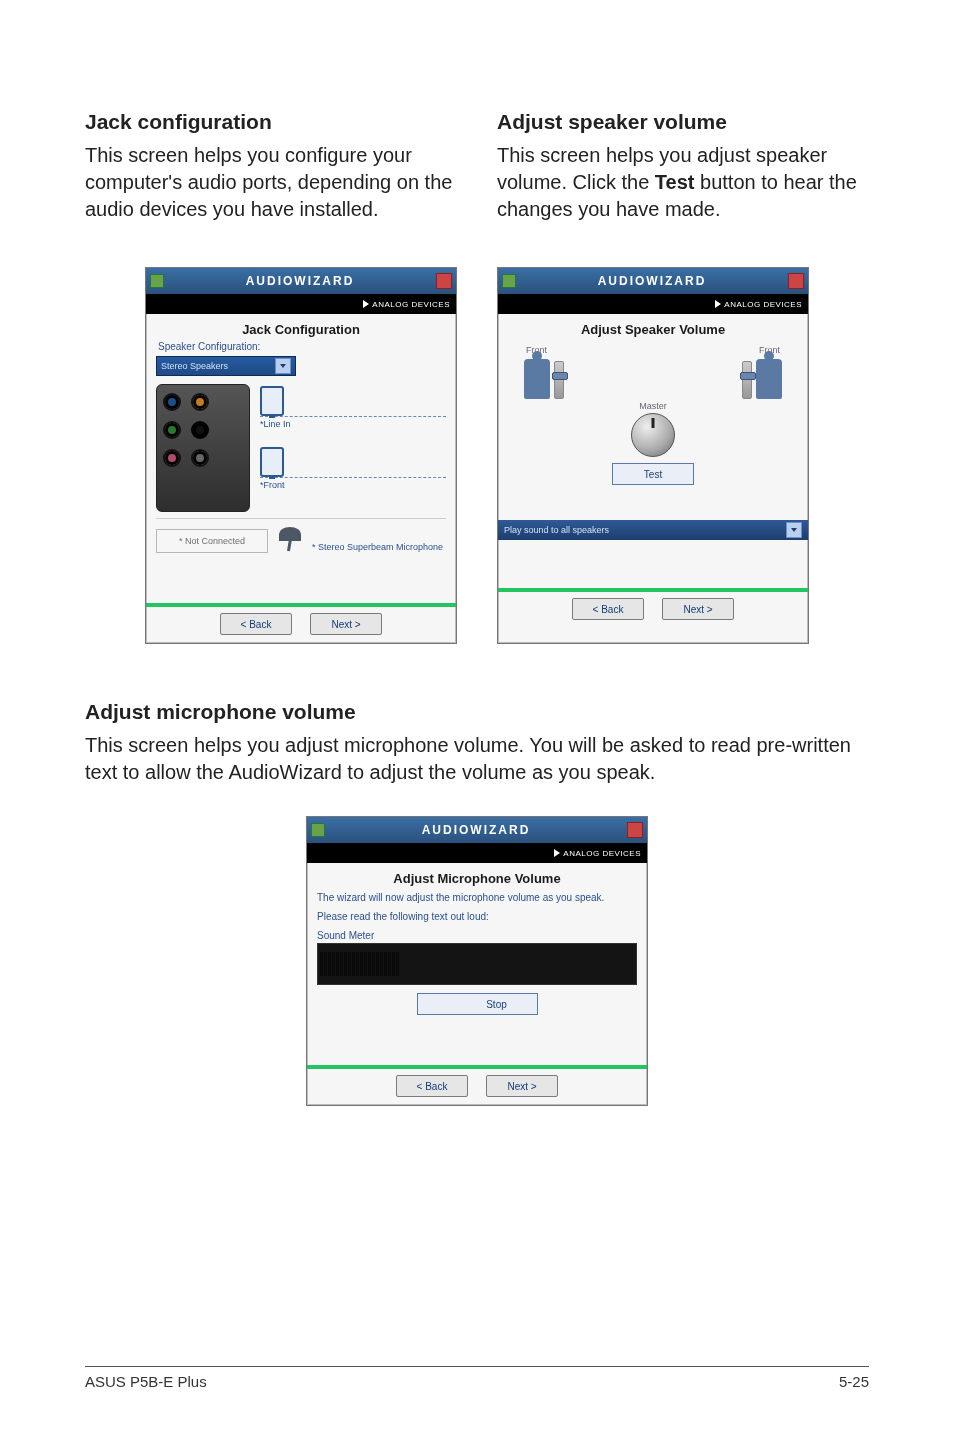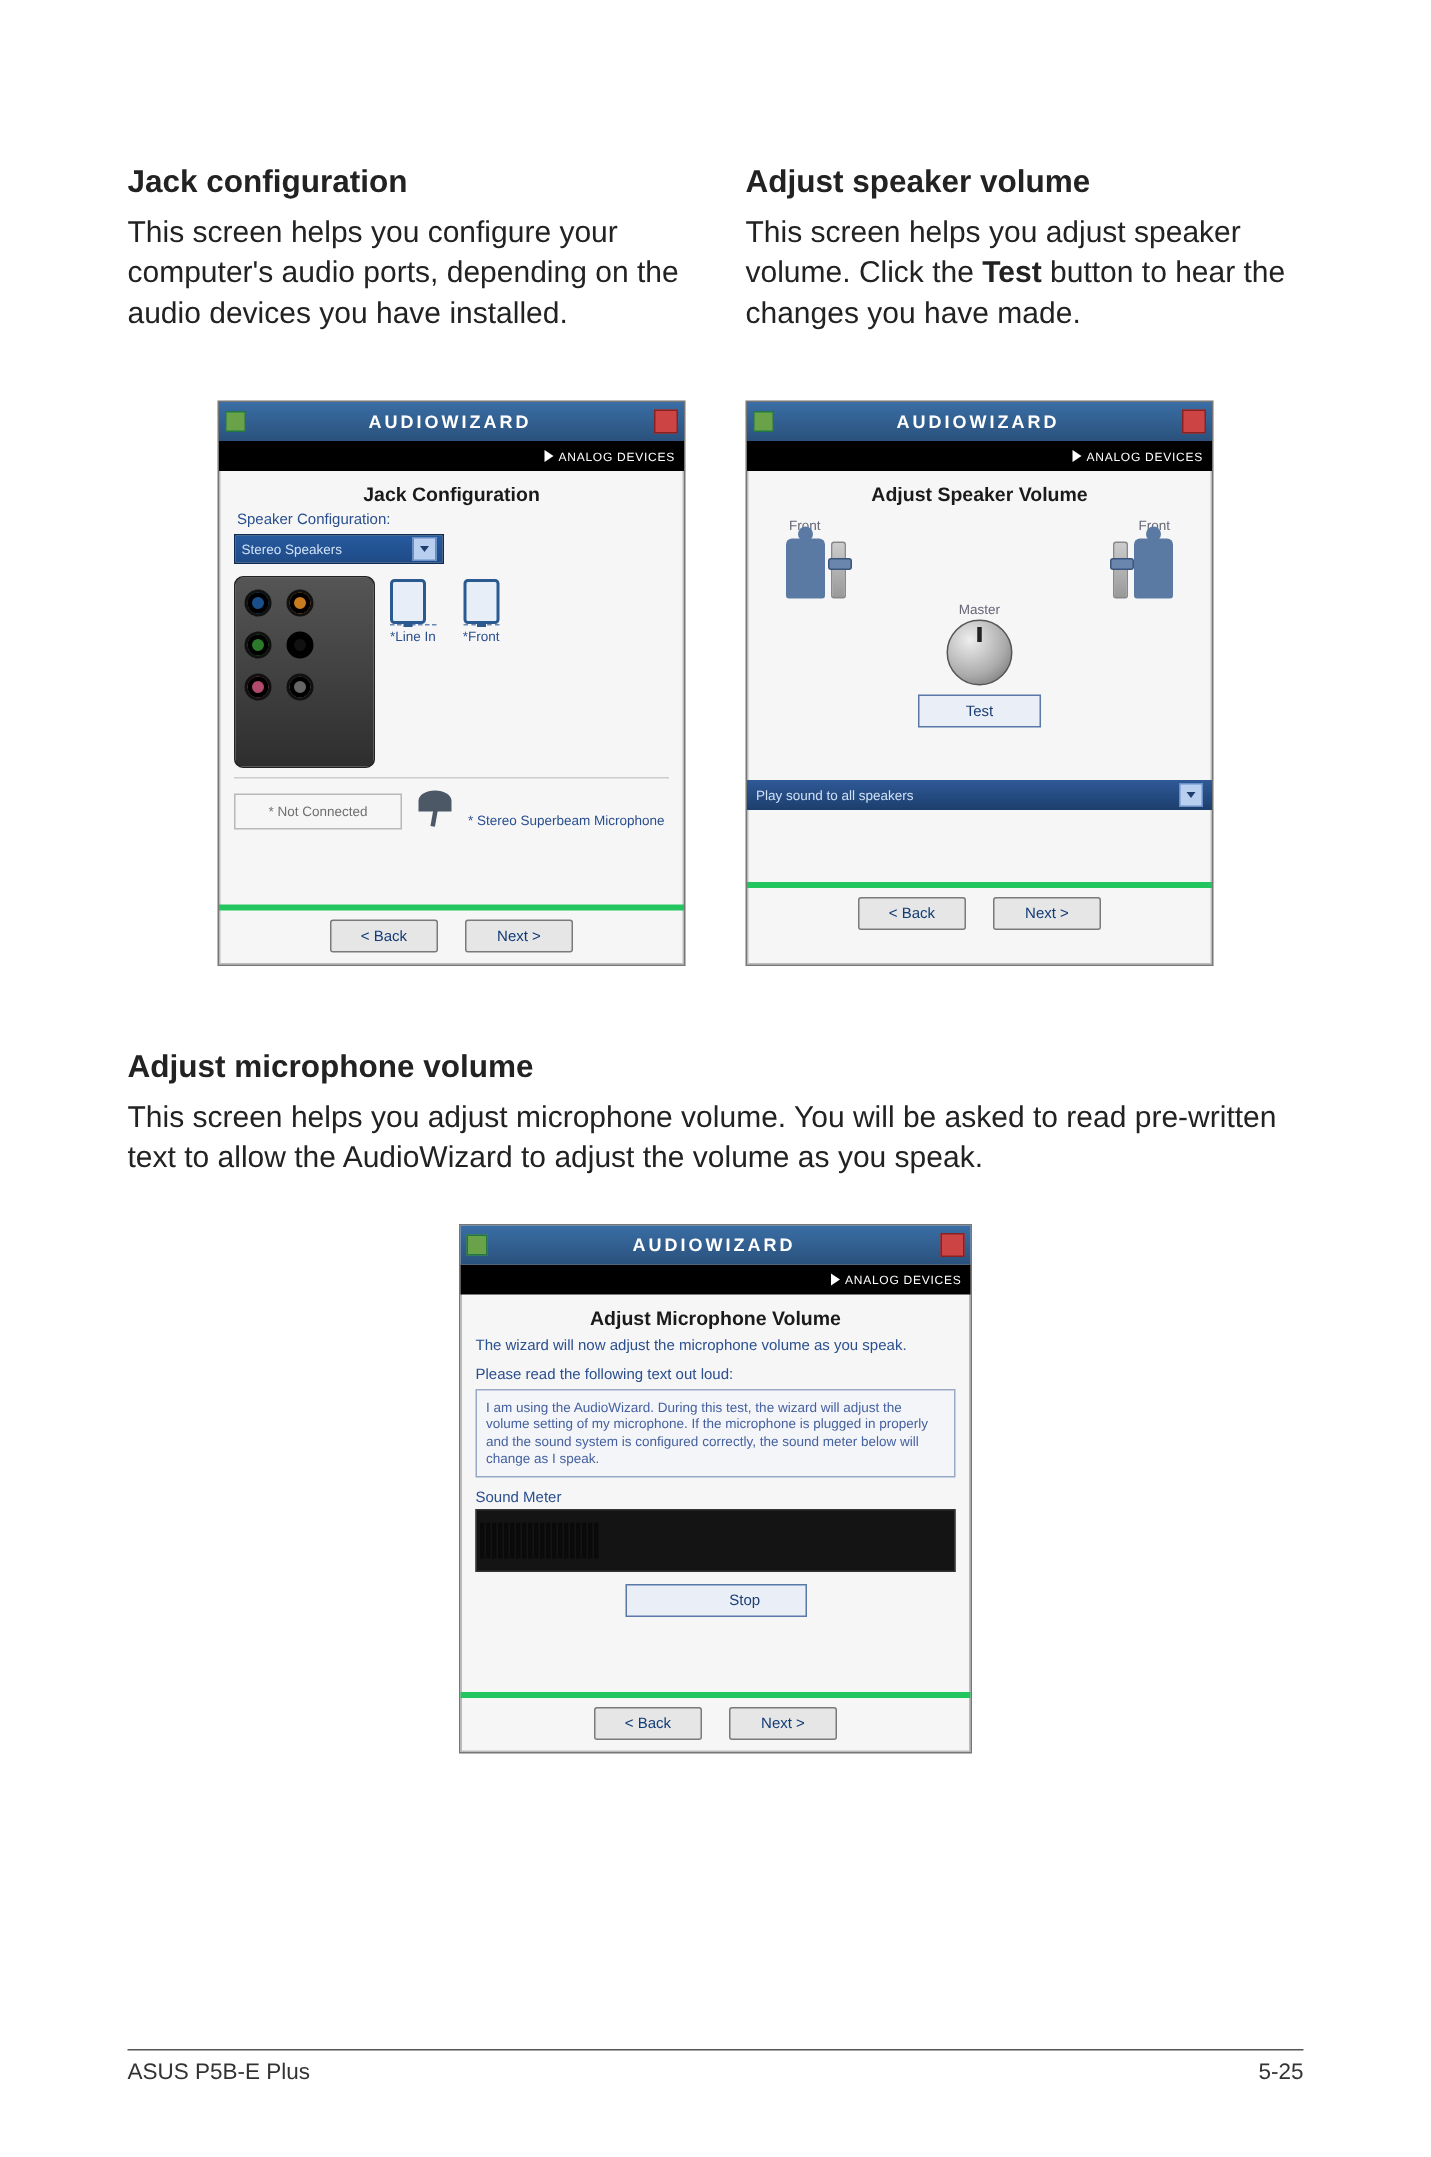--- a/index.html
+++ b/index.html
@@ -161,21 +161,21 @@
     box-shadow: inset 0 0 0 3px #000;
   }
   .jack.blue   { background:#1a4f8a; }
   .jack.green  { background:#2b7a2b; }
   .jack.pink   { background:#b14a6e; }
   .jack.orange { background:#c87a1e; }
   .jack.black  { background:#111; border-color:#000; }
   .jack.grey   { background:#666; }
   .jc-right {
     flex:1;
-    display:flex;flex-direction:row;gap:18px;
+    display:flex;flex-direction:column;gap:18px;
     padding-top:2px;
   }
   .jc-jackicon {
     width:20px;height:26px;
     border:2px solid #2b5a90;
     border-radius:3px;
     background:#e8eef8;
     position:relative;
   }
   .jc-jackicon::after{
@@ -439,21 +439,20 @@
         <div class="wiz-logobar">
           <div class="logo">
               <span class="tri"></span>
               <span>ANALOG DEVICES</span>
             </div>
         </div>
         <div class="wiz-body">
           <div class="wiz-heading">Adjust Microphone Volume</div>
           <div class="mic-desc">The wizard will now adjust the microphone volume as you speak.</div>
           <div class="mic-sub">Please read the following text out loud:</div>
-          <div class="mic-textbox">I am using the AudioWizard. During this test, the wizard will adjust the volume setting of my microphone. If the microphone is plugged in properly and the sound system is configured correctly, the sound meter below will change as I speak.</div>
           <div class="meter-label">Sound Meter</div>
           <div class="meter">
             <div class="mbar"></div>
               <div class="mbar"></div>
               <div class="mbar"></div>
               <div class="mbar"></div>
               <div class="mbar"></div>
               <div class="mbar"></div>
               <div class="mbar"></div>
               <div class="mbar"></div>

